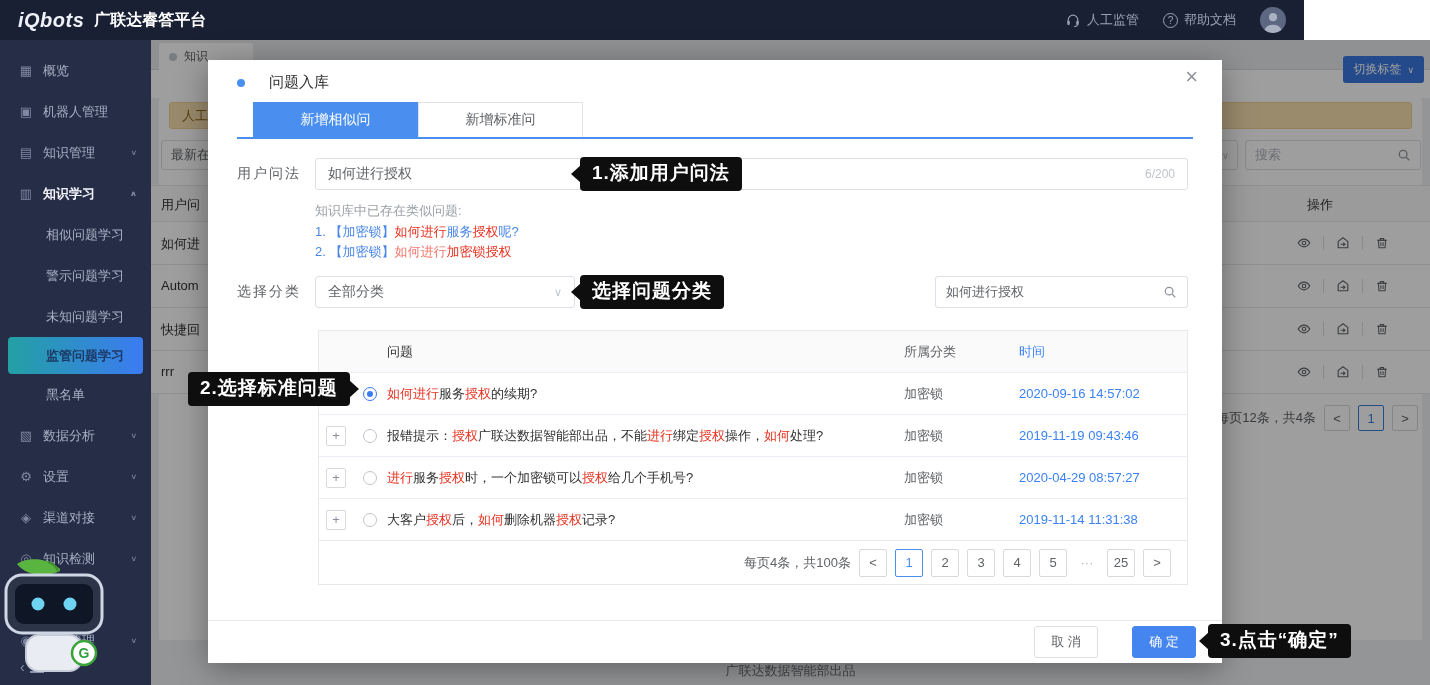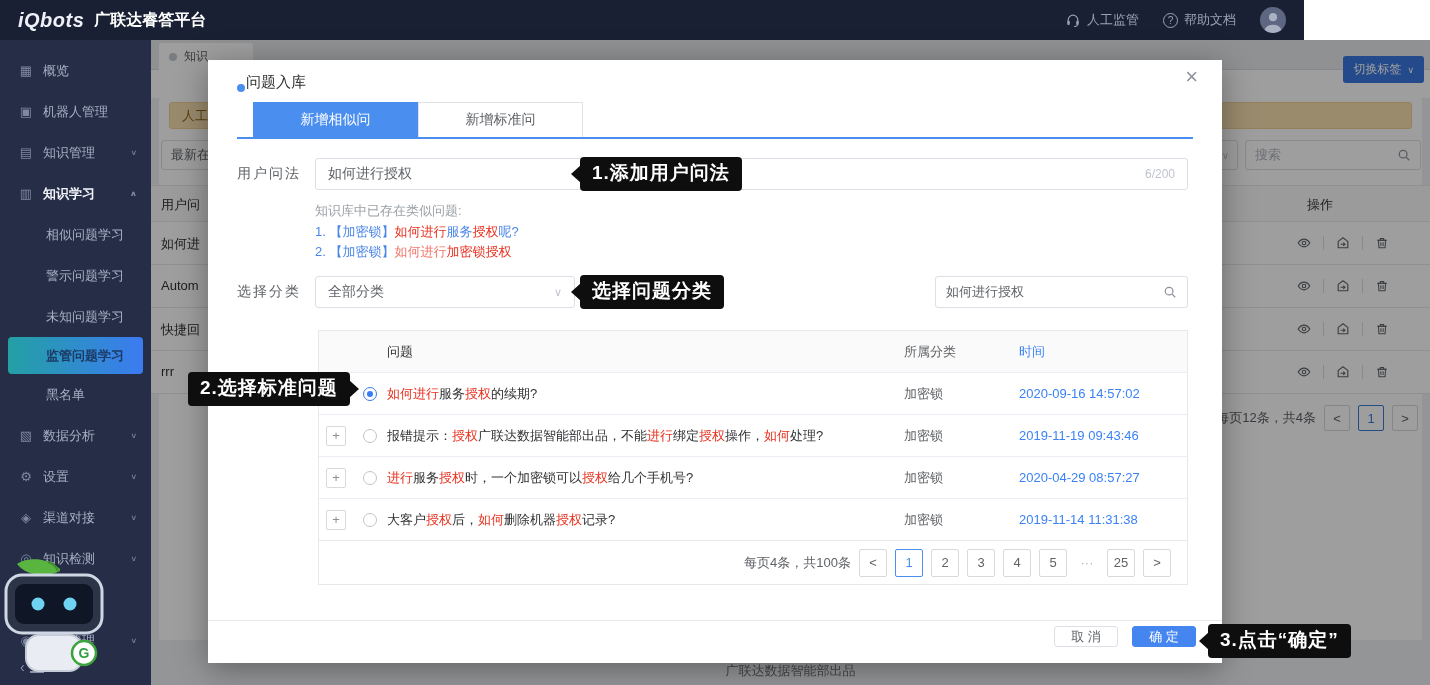--- a/index.html
+++ b/index.html
@@ -56,21 +56,21 @@
   .op-div { width:1px; height:14px; background:#ddd; }
   .bd-pag { position:absolute; top:365px; right:12px; display:flex; align-items:center; gap:8px; font-size:13px; color:#5f6266; }
   .pg-box { width:26px; height:26px; border:1px solid #d9d9d9; border-radius:2px; background:#fff; display:flex; align-items:center; justify-content:center; cursor:pointer; }
   .pg-box.active { border-color:#3a7bd5; color:#3a7bd5; }
   .credit { position:absolute; top:622px; left:0; right:0; text-align:center; font-size:13px; color:#6f7377; }
 
   .overlay { position:absolute; top:40px; left:151px; right:0; bottom:0; background:rgba(0,0,0,.38); z-index:5; }
 
   
   .modal { position:absolute; top:60px; left:208px; width:1014px; height:603px; background:#fff; z-index:10; box-shadow:0 6px 30px rgba(0,0,0,.35); }
-  .m-head { position:absolute; top:13px; left:29px; display:flex; align-items:flex-end; gap:1px; }
+  .m-head { position:absolute; top:13px; left:29px; display:flex; align-items:center; gap:24px; }
   .m-dot { width:8px; height:8px; border-radius:50%; background:#4a8ff0; }
   .m-title { font-size:15px; color:#303133; }
   .m-close { position:absolute; top:6px; right:24px; font-size:22px; color:#909399; cursor:pointer; line-height:1; }
   .m-tabs { position:absolute; top:42px; left:29px; display:flex; }
   .m-tab { width:165px; height:35px; display:flex; align-items:center; justify-content:center; font-size:14px; cursor:pointer; }
   .m-tab.active { background:#4a8ff0; color:#fff;margin-left:16px; }
   .m-tab.inactive { background:#fff; color:#5f6266; border:1px solid #dfe3e8; border-bottom:none; }
   .m-underline { position:absolute; top:77px; left:29px; right:29px; height:2px; background:#4a8ff0; }
   .f-label { position:absolute; left:29px; font-size:14px; color:#5f6266; letter-spacing:2px; }
   .q-input { position:absolute; top:98px; left:107px; width:873px; height:32px; border:1px solid #dcdfe6; border-radius:3px; display:flex; align-items:center; justify-content:space-between; padding:0 12px; font-size:14px; color:#5f6266; }
@@ -97,21 +97,21 @@
   .m-row.sel .radio { border:1.6px solid #3a7bf0; }
   .m-row.sel .radio::after { content:""; position:absolute; left:50%; top:50%; width:6px; height:6px; margin:-3px 0 0 -3px; border-radius:50%; background:#3a7bf0; }
   .m-pag { height:44px; border-top:1px solid #e8e8e8; display:flex; align-items:center; justify-content:flex-end; gap:8px; padding-right:16px; color:#5f6266; }
   .mp-box { min-width:28px; height:28px; border:1px solid #d9d9d9; border-radius:2px; background:#fff; display:flex; align-items:center; justify-content:center; cursor:pointer; padding:0 4px; }
   .mp-box.active { border-color:#4a8ff0; color:#4a8ff0; }
   .mp-dots { width:24px; text-align:center; color:#b0b3ba; border:none; background:none; cursor:pointer; }
   .seg-red { color:#e9311f; } .seg-red2 { color:#f2766b; } .seg-blue { color:#4a86e8; } .seg-normal { color:inherit; }
 
   .m-footer-line { position:absolute; top:560px; left:0; right:0; height:1px; background:#e8e8e8; }
   .m-footer { position:absolute; top:566px; right:26px; display:flex; gap:14px; }
-  .btn { height:21px; min-width:64px; border-radius:3px; font-size:13px; display:flex; align-items:center; justify-content:center; cursor:pointer; padding:0 12px; }
+  .btn { height:32px; min-width:64px; border-radius:3px; font-size:13px; display:flex; align-items:center; justify-content:center; cursor:pointer; padding:0 12px;margin-left:20px; }
   .btn-cancel { background:#fff; border:1px solid #dcdfe6; color:#5f6266; }
   .btn-confirm { background:#4485ef; border:1px solid #4485ef; color:#fff; }
 
   
   .callout { position:absolute; z-index:20; background:#0e0e0e; color:#fff; font-weight:bold; font-size:19px; padding:3px 12px 5px; border-radius:4px; white-space:nowrap; letter-spacing:1px; }
   .callout.arrow-left::before { content:""; position:absolute; left:-9px; top:50%; transform:translateY(-50%); border-top:9px solid transparent; border-bottom:9px solid transparent; border-right:10px solid #0e0e0e; }
   .callout.arrow-right::after { content:""; position:absolute; right:-9px; top:50%; transform:translateY(-50%); border-top:9px solid transparent; border-bottom:9px solid transparent; border-left:10px solid #0e0e0e; }
 </style>
 </head>
 <body>

